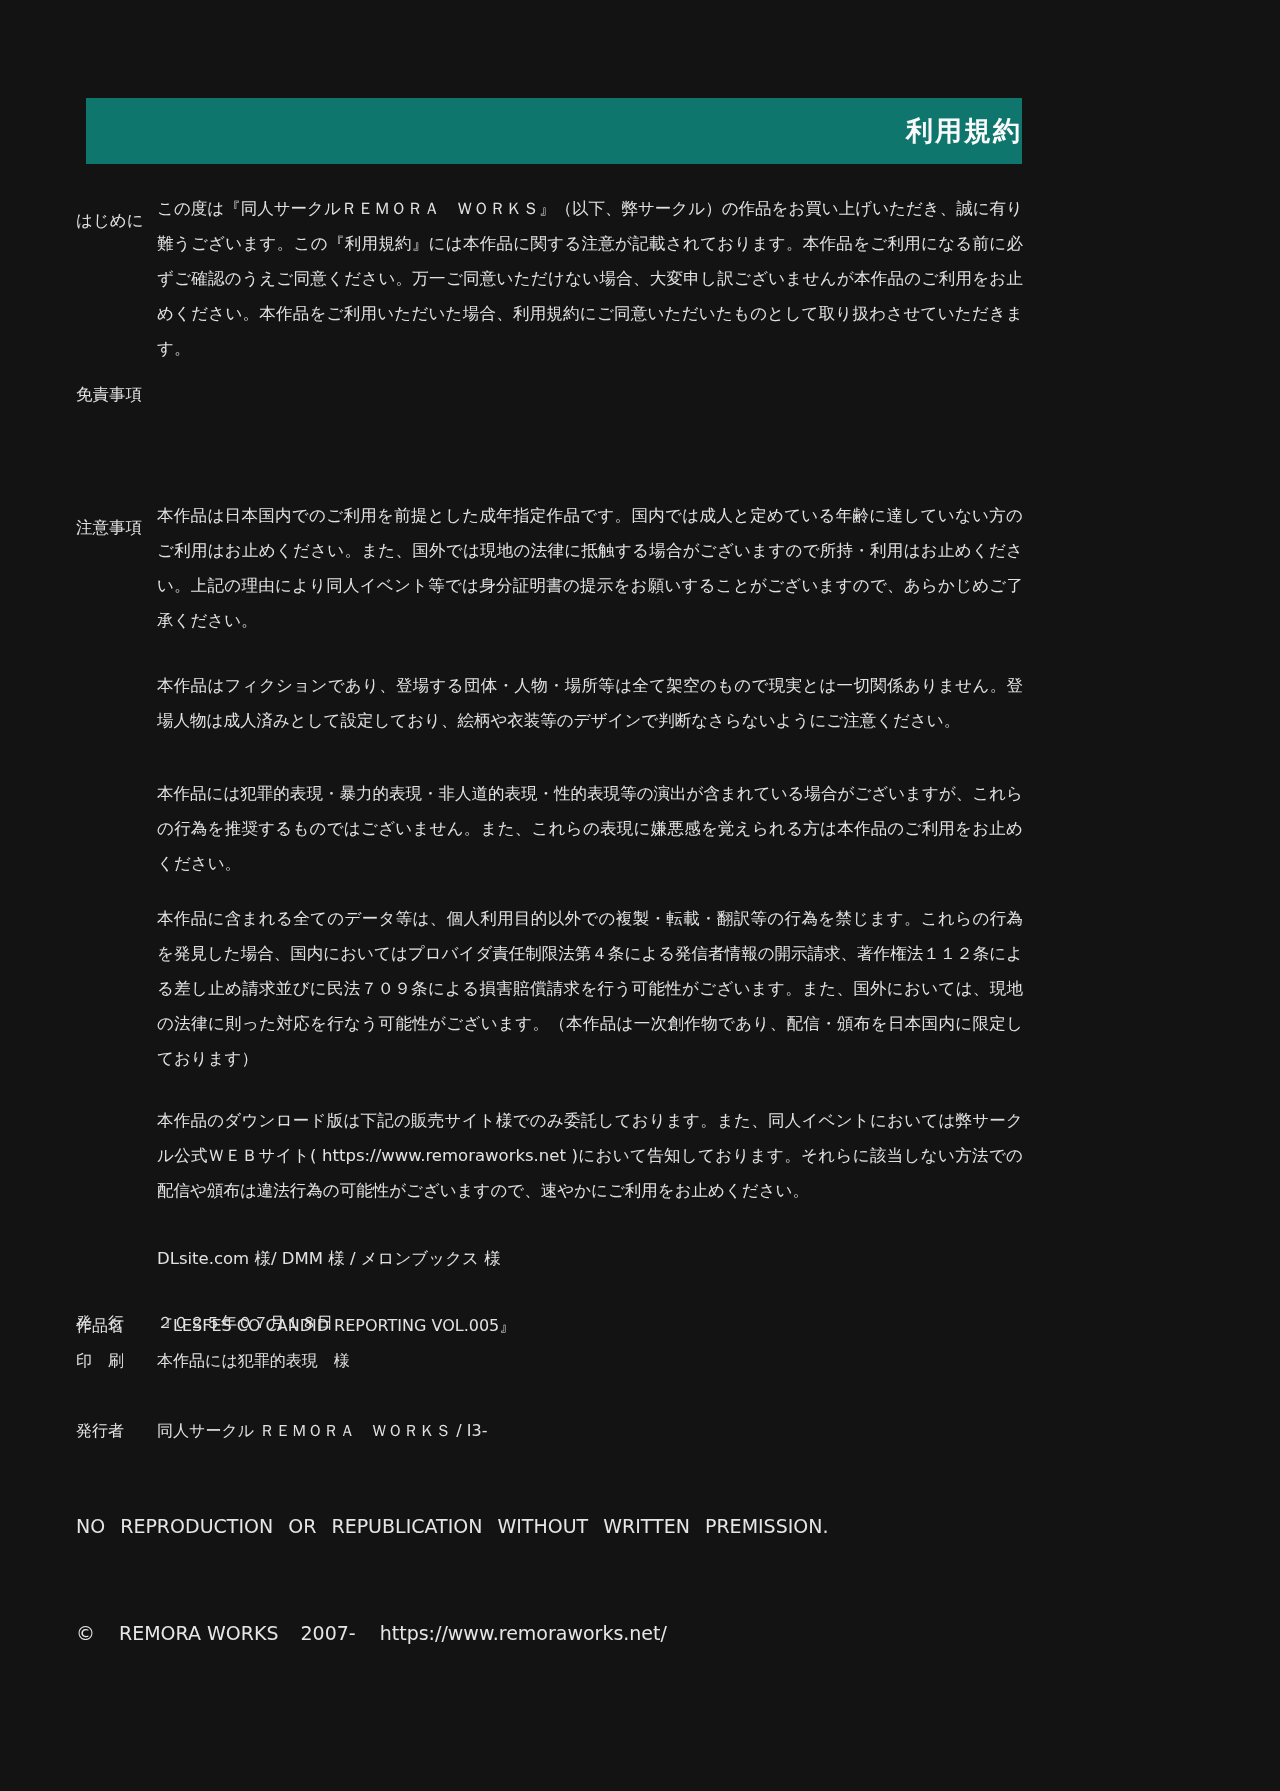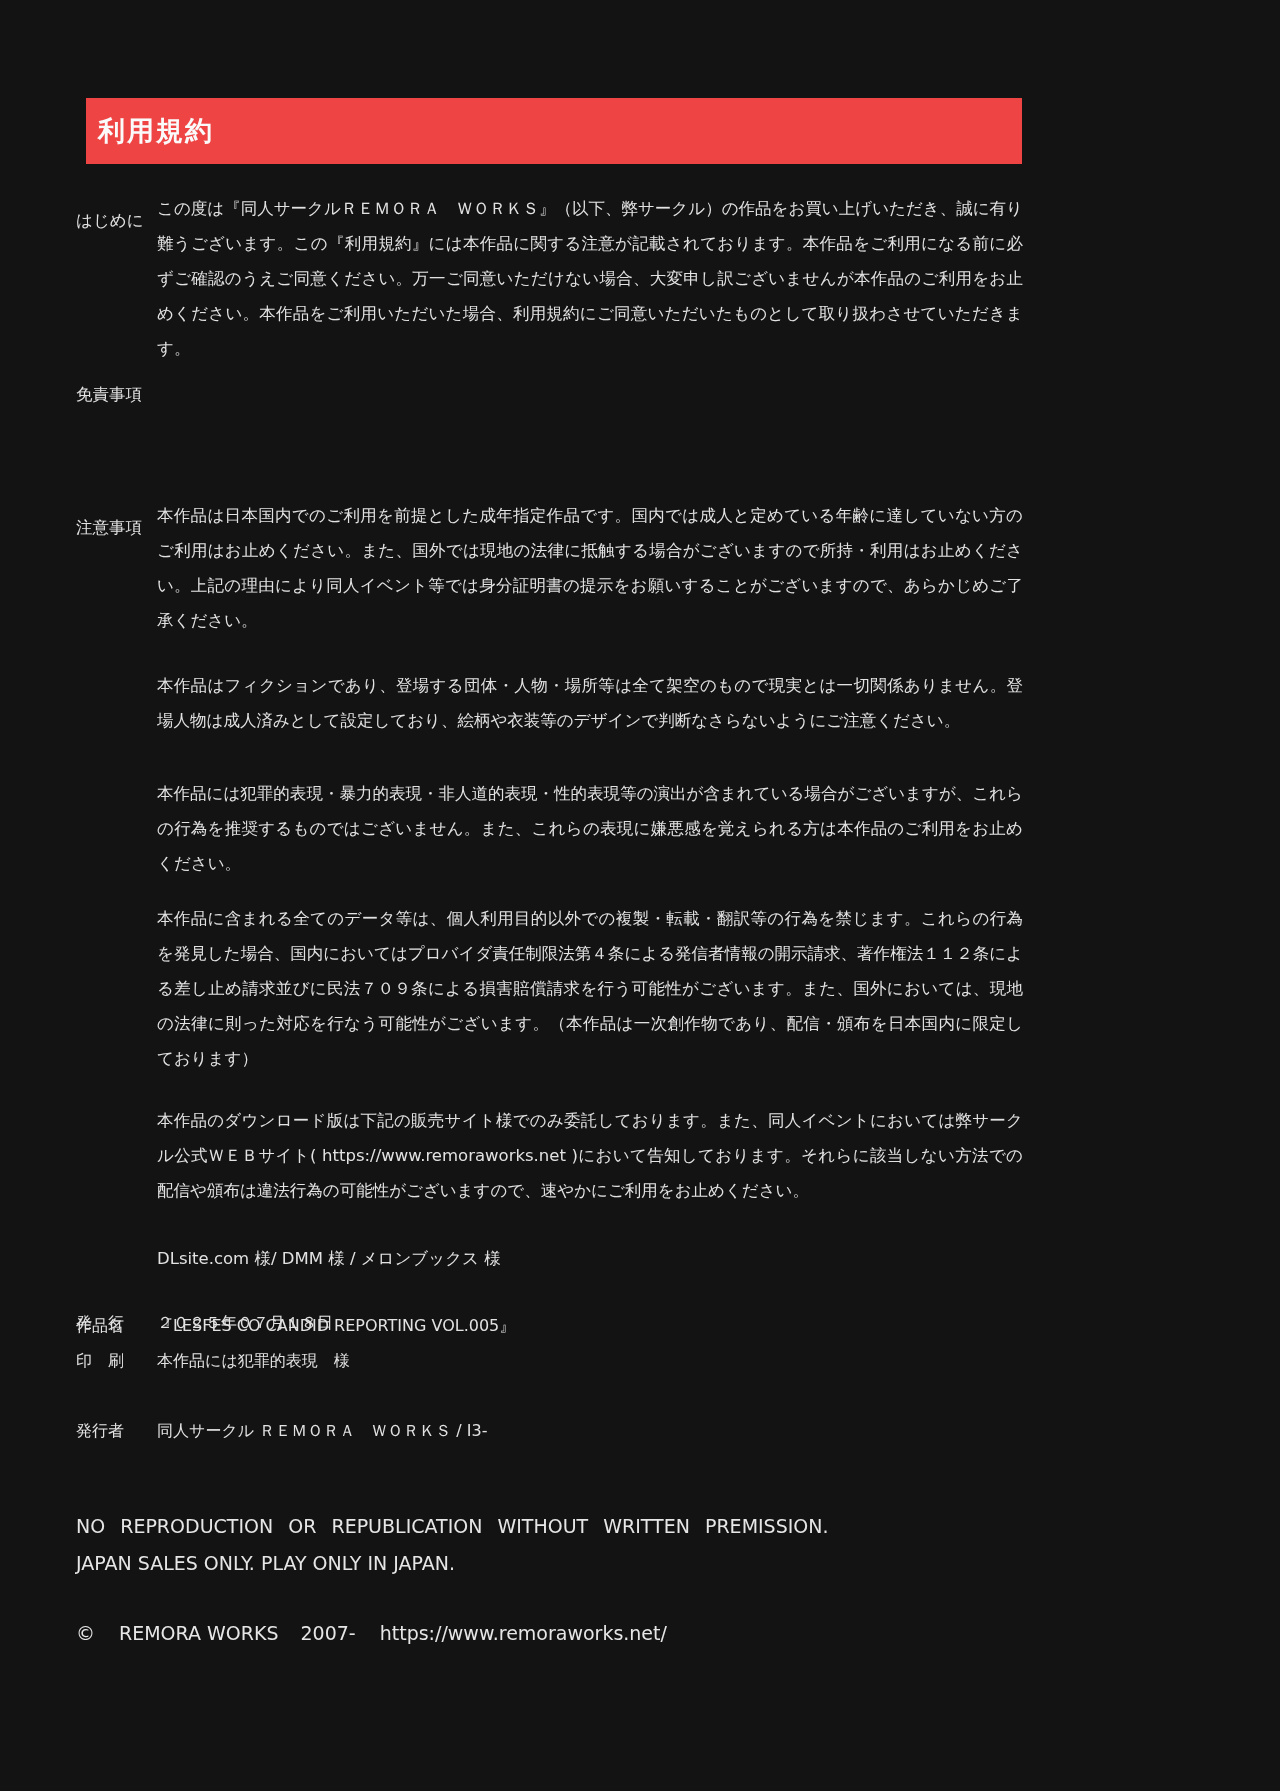--- a/index.html
+++ b/index.html
@@ -7,21 +7,22 @@
     width:1280px;height:1791px;
     background:#131313;
     font-family:"DejaVu Sans","Liberation Sans",sans-serif;
     color:#e2e2e2;
     overflow:hidden;
     position:relative;
   }
   .page{position:absolute;inset:0;}
   .title-panel{
     position:absolute;left:86px;top:98px;width:936px;height:66px;
-    background:#ef4444;
+    background:#0f766e;
+    text-align:right;
   }
   .title-panel h1{
     margin:0;padding:0 0 0 12px;
     font-family:"DejaVu Serif","Liberation Serif",serif;
     font-weight:bold;font-size:27px;letter-spacing:2px;
     line-height:66px;color:#fafafa;
   }
   .sec-label{
     position:absolute;left:76px;
     font-size:16.5px;line-height:35px;color:#e2e2e2;
@@ -89,21 +90,20 @@
   <div class="info-row" style="top:1305px">
     <span class="info-label">発　行</span>
     <span class="info-value">２０２５年０７月１８日</span>
   </div>
   <div class="info-row" style="top:1413px">
     <span class="info-label">発行者</span>
     <span class="info-value">同人サークル ＲＥＭＯＲＡ　ＷＯＲＫＳ / I3-</span>
   </div>
 
   <div class="notice-line wide-words" style="top:1508px">NO REPRODUCTION OR REPUBLICATION WITHOUT WRITTEN PREMISSION.</div>
-  <div class="notice-line" style="top:1545px">JAPAN SALES ONLY. PLAY ONLY IN JAPAN.</div>
 
   <div class="copyright">
     <span class="sym">©</span>
     <span class="name">REMORA WORKS</span>
     <span class="year">2007-</span>
     <span class="url">https://www.remoraworks.net/</span>
   </div>
 
 </div>
 

